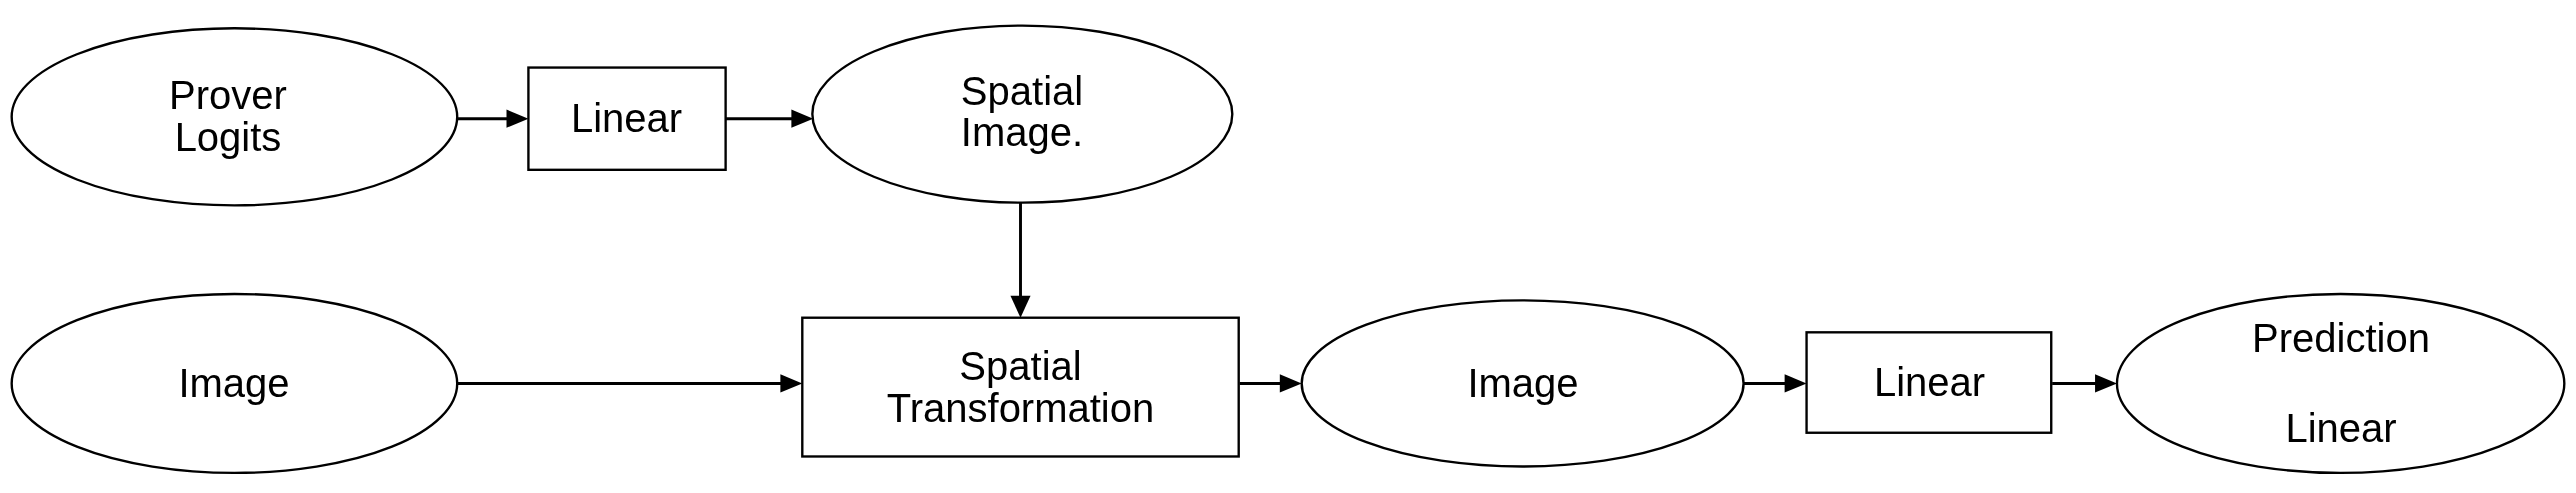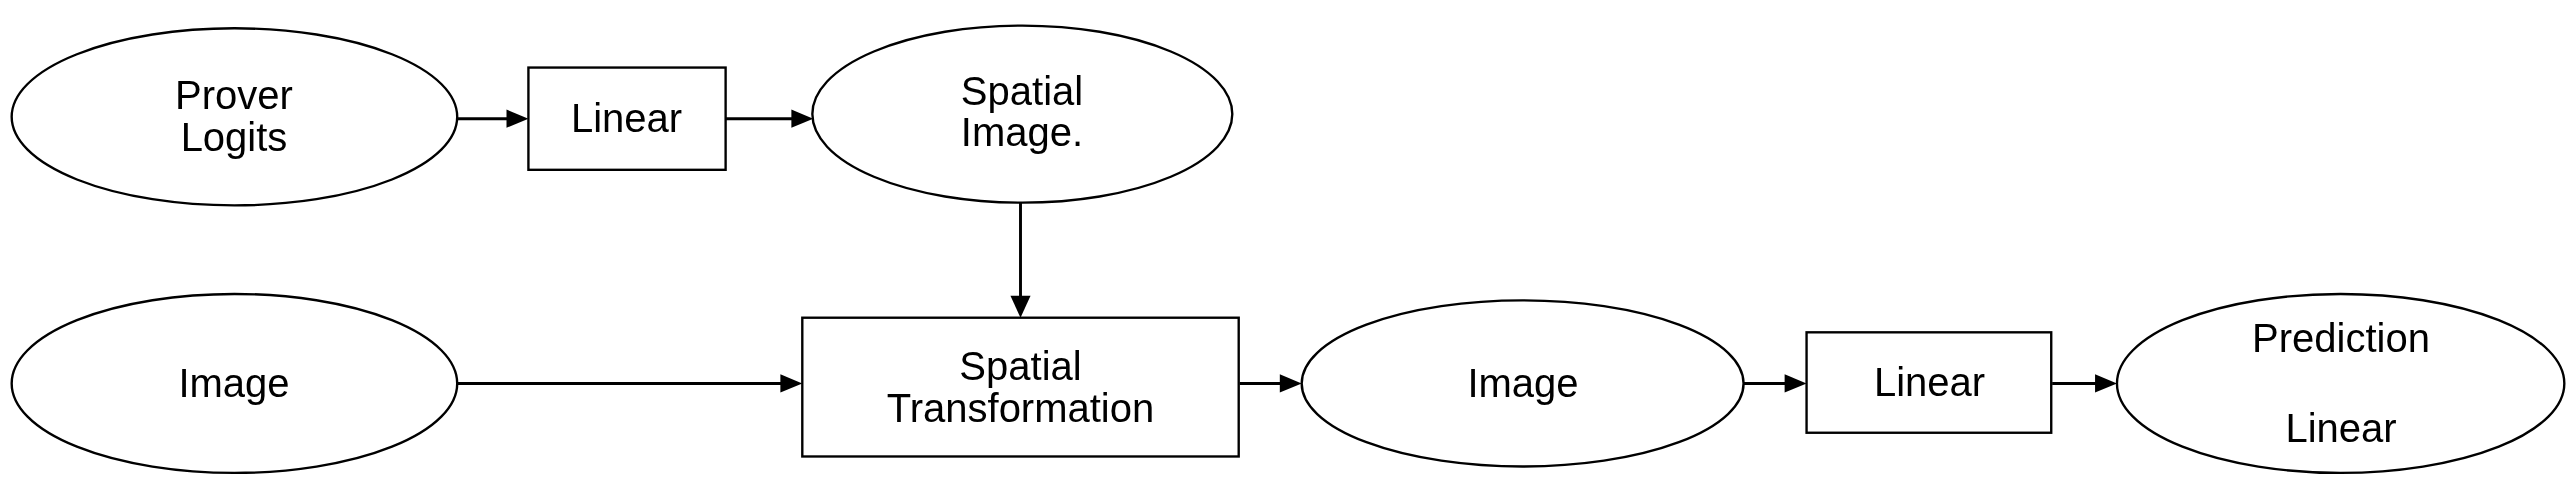--- a/index.html
+++ b/index.html
@@ -112,21 +112,21 @@
       <line class="edge-line" x1="1909" y1="420" x2="1962" y2="420"></line>
       <polygon class="edge-head" points="1978,420 1954,430 1954,410"></polygon>
     </g>
 
     <g>
       <line class="edge-line" x1="2247" y1="420" x2="2302" y2="420"></line>
       <polygon class="edge-head" points="2318,420 2294,430 2294,410"></polygon>
     </g>
   </svg>
 
-  <div class="node-label sz-lg" style="left:11px; top:28px; width:446px; height:177px;">
+  <div class="node-label sz-lg" style="left:5px; top:28px; width:446px; height:177px;">
     <span class="lbl-line">Prover</span>
     <span class="lbl-line">Logits</span>
   </div>
 
   <div class="node-label sz-lg" style="left:528px; top:68px; width:197px; height:102px;">
     <span class="lbl-line">Linear</span>
   </div>
 
   <div class="node-label sz-lg" style="left:812px; top:7.3px; width:420px; height:210px;">
     <span class="lbl-line">Spatial</span>

